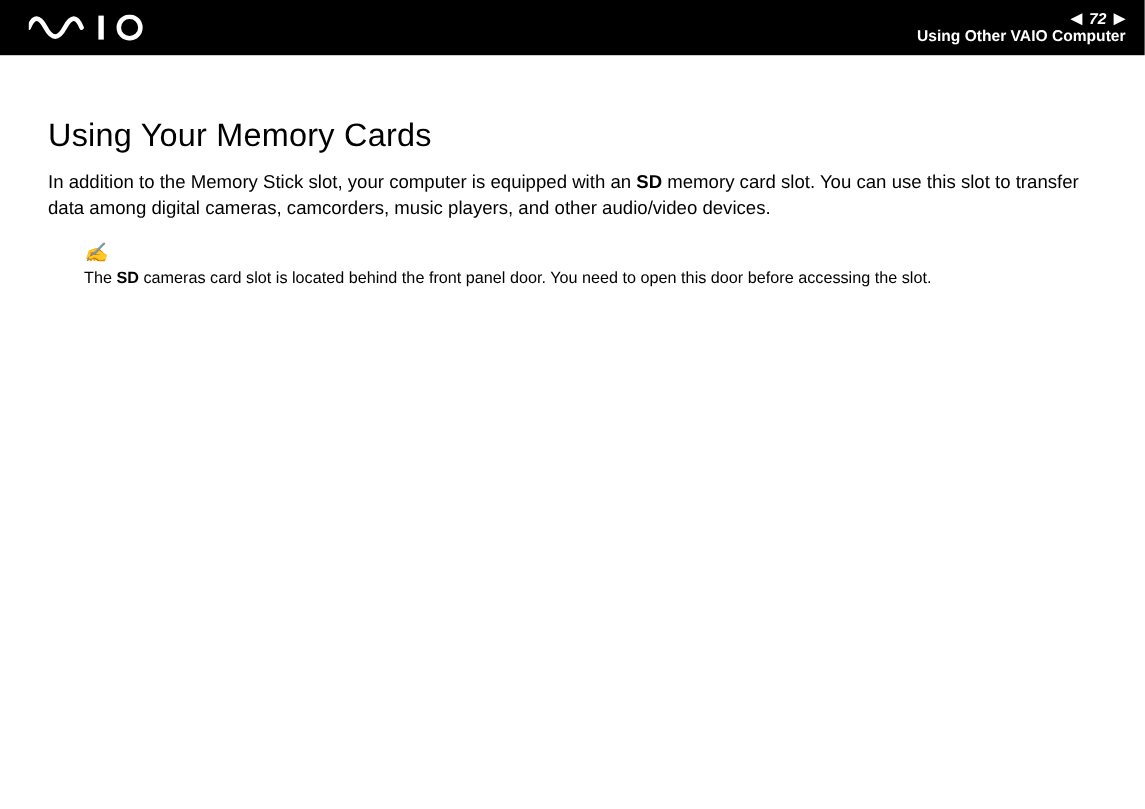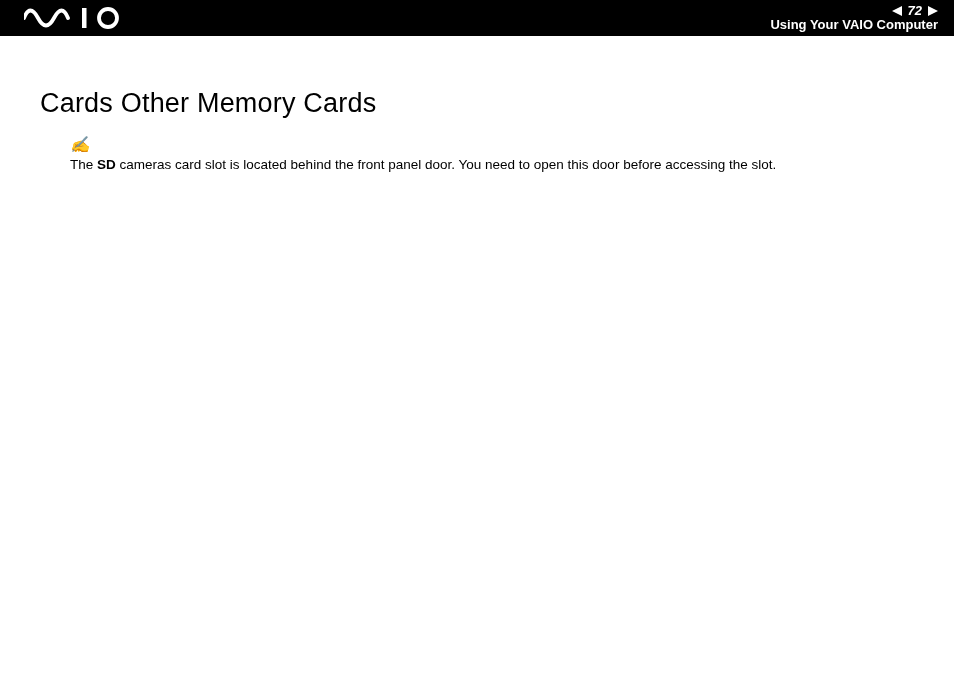--- a/index.html
+++ b/index.html
@@ -6,21 +6,21 @@
   body {
     width: 954px;
     height: 674px;
     font-family: Arial, Helvetica, sans-serif;
     background: #fff;
     color: #000;
     overflow: hidden;
   }
   .header {
     background: #000;
-    height: 36px;
+    height: 46px;
     display: flex;
     align-items: center;
     justify-content: space-between;
     padding: 0 16px 0 24px;
   }
   .logo {
     display: flex;
     align-items: center;
     height: 100%;
   }
@@ -91,25 +91,28 @@
       <rect x="58" y="1" width="4.5" height="20" fill="#fff"></rect>
       <circle cx="84" cy="11" r="9" stroke="#fff" stroke-width="3.8" fill="none"></circle>
     </svg>
   </div>
   <div class="header-right">
     <div class="pager">
       <div class="tri left"></div>
       <span>72</span>
       <div class="tri right"></div>
     </div>
-    <div class="section-name">Using Your VAIO Computer</div>
+    <div class="section-name">Using Other VAIO Computer</div>
   </div>
 </div>
 
 <div class="content">
-  <h1>Cards Other Memory Cards</h1>
+  <h1>Using Your Memory Cards</h1>
+  <p class="body-text">
+    <span>In addition to the Memory Stick slot, your computer is equipped with an </span><span class="bold">SD</span><span> memory card slot. You can use this slot to transfer data among digital cameras, camcorders, music players, and other audio/video devices.</span>
+  </p>
   <div class="note-block">
     <div class="note-icon">✍</div>
     <div class="note-text">
       <span>The </span><span class="bold">SD</span><span> cameras card slot is located behind the front panel door. You need to open this door before accessing the slot.</span>
     </div>
   </div>
 </div>
 
 </body></html>

